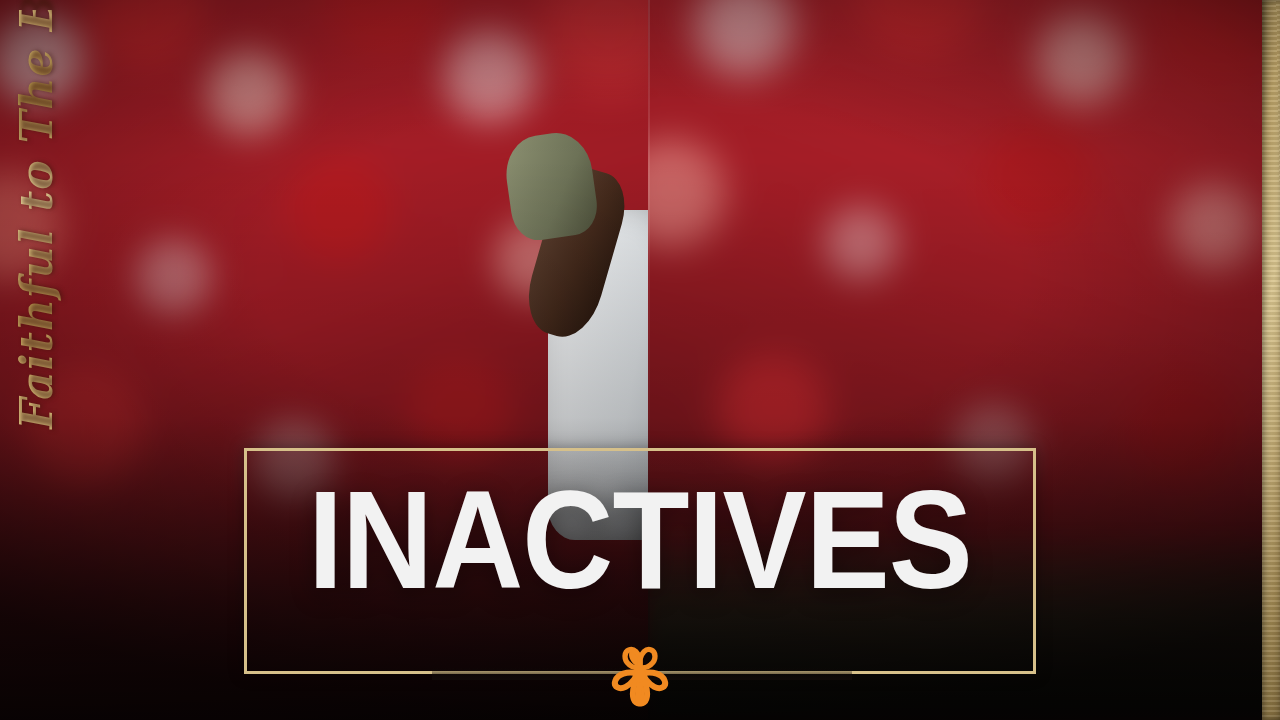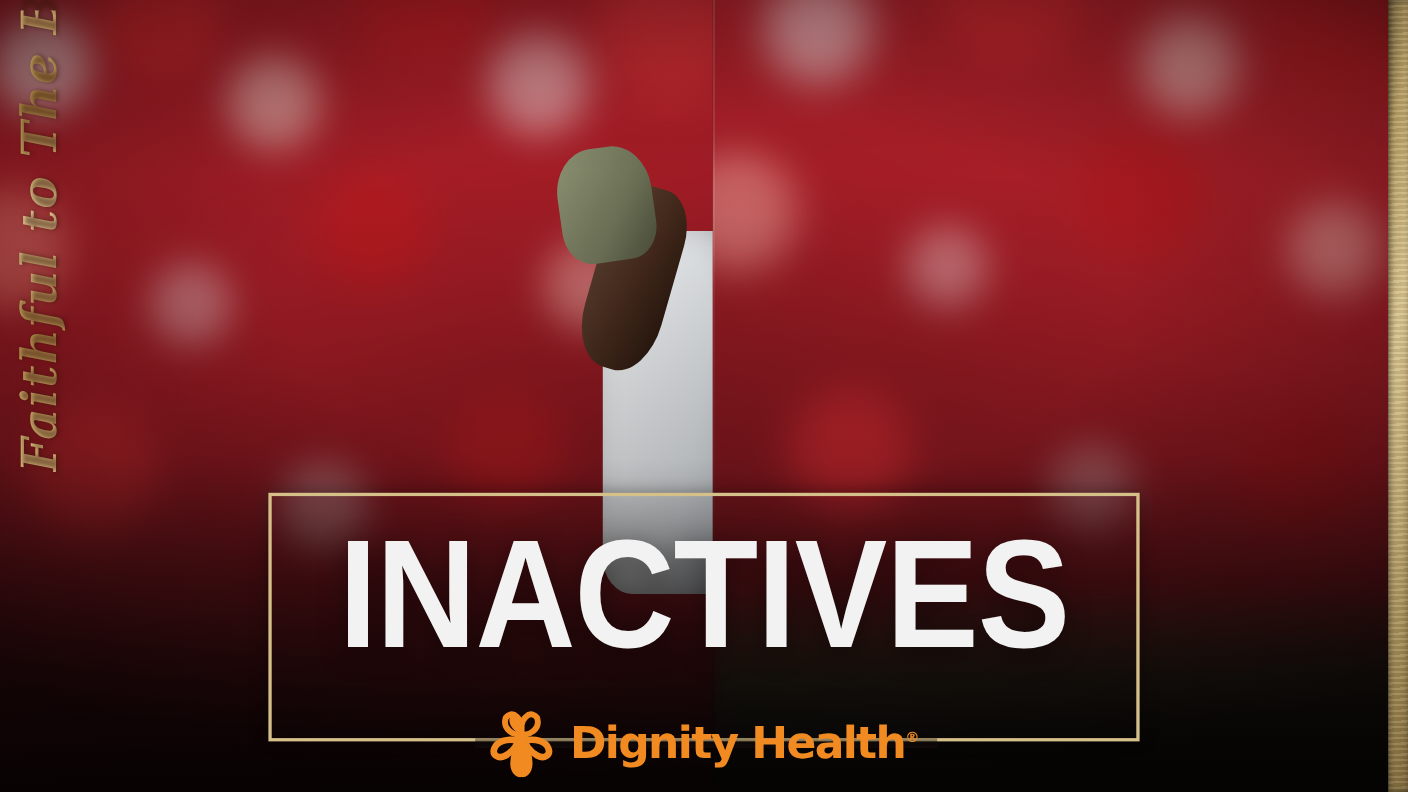--- a/index.html
+++ b/index.html
@@ -269,18 +269,15 @@
           <path d="M54 48 C54 48 66 44 78 48 C92 53 96 66 88 71 C80 76 68 68 60 58 Z" fill="none" stroke="#f18a21" stroke-width="10" stroke-linecap="round"></path>
 
           <path d="M46 56 C46 56 38 68 38 82 C38 96 48 102 52 96 C56 90 52 74 50 62 Z" fill="none" stroke="#f18a21" stroke-width="10" stroke-linecap="round"></path>
 
           <path d="M54 56 C54 56 62 68 62 82 C62 96 52 102 48 96 C44 90 48 74 50 62 Z" fill="none" stroke="#f18a21" stroke-width="10" stroke-linecap="round"></path>
 
           <ellipse cx="50" cy="50" rx="9" ry="13"></ellipse>
         </g>
       </svg>
     </div>
-    <div class="dh-text">
-      <span>Dignity Health</span><span class="dh-reg">®</span>
-    </div>
   </div>
 
 </div>
 
 </body></html>

